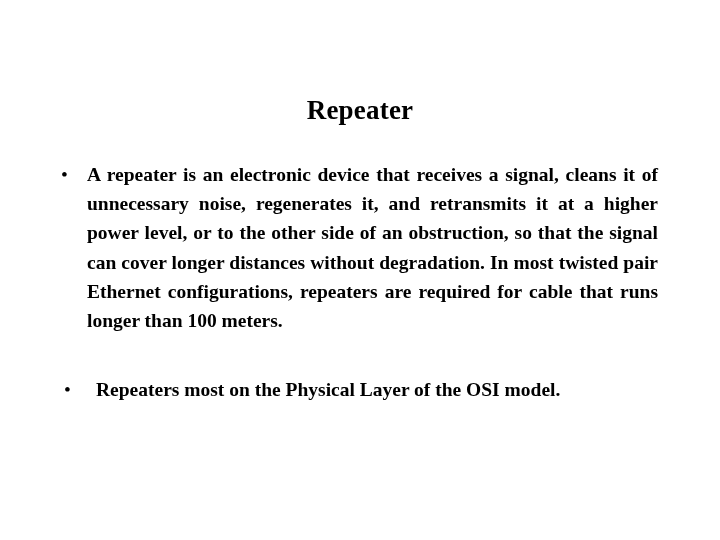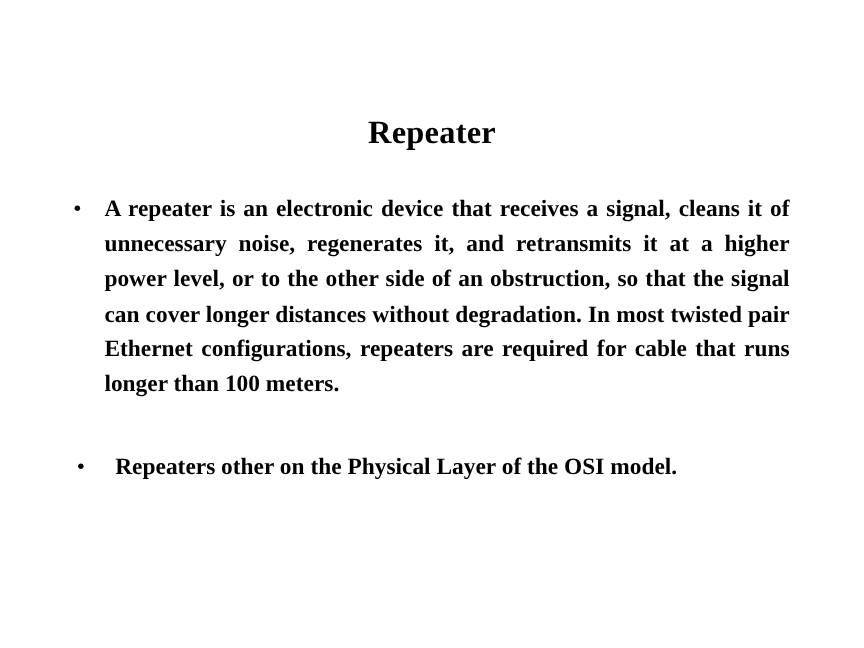--- a/index.html
+++ b/index.html
@@ -90,17 +90,17 @@
 
   <div class="body-block">
 
     <div class="bullet-item first">
       <span class="bullet-marker">•</span>
       <span class="bullet-text">A repeater is an electronic device that receives a signal, cleans it of unnecessary noise, regenerates it, and retransmits it at a higher power level, or to the other side of an obstruction, so that the signal can cover longer distances without degradation. In most twisted pair Ethernet configurations, repeaters are required for cable that runs longer than 100 meters.</span>
     </div>
 
     <div class="bullet-item second">
       <span class="bullet-marker">•</span>
-      <span class="bullet-text">Repeaters other on the Physical Layer of the OSI model.</span>
+      <span class="bullet-text">Repeaters most on the Physical Layer of the OSI model.</span>
     </div>
 
   </div>
 </div>
 
 </body></html>

